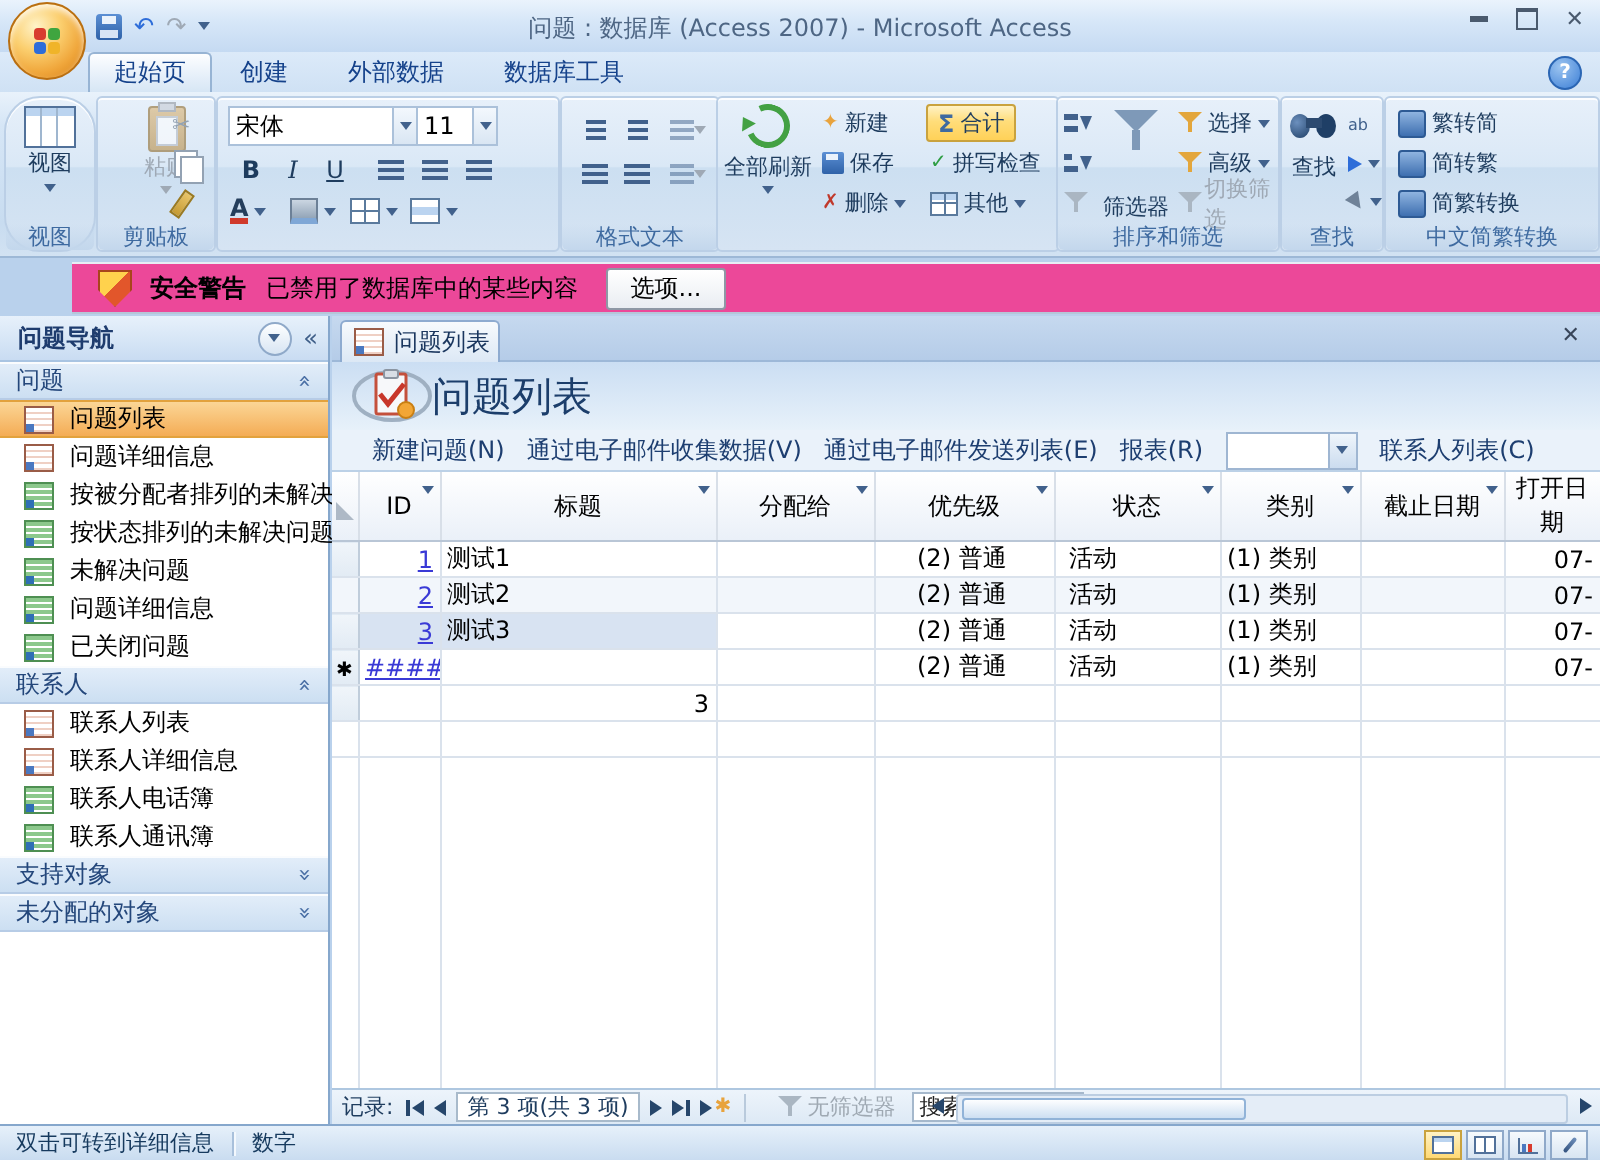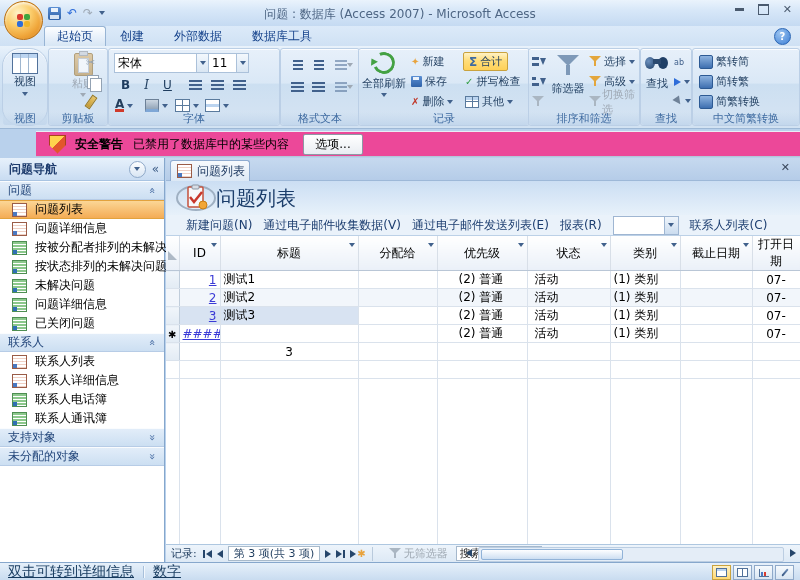--- a/index.html
+++ b/index.html
@@ -167,21 +167,21 @@
   #grid th .harr{position:absolute;right:3px;top:7px;}
   #grid td{height:17px;padding:0 3px;border-right:1px solid #DAE2EC;border-bottom:1px solid #DAE2EC;
     white-space:nowrap;overflow:hidden;background:#fff;}
   #grid td.sel{background:linear-gradient(#F0F5FA,#E2EBF4);border-right:1px solid #C0CDDB;text-align:center;padding:0;}
   #grid tr.alt td{background:#F2F6FB;}
   #grid td.selcell{background:#D8E3F2;}
   #grid td.idc{text-align:right;}
   .idlink{color:#3A3AD6;text-decoration:underline;}
   #grid td.p20{padding-left:21px;}
   #grid td.p6{padding-left:7px;}
-  #grid td.rt{text-align:center;}
+  #grid td.rt{text-align:right;}
   .corner-tri{width:0;height:0;border-bottom:9px solid #AEB9C6;border-right:9px solid transparent;margin:4px auto 0;}
   .newmark{color:#000;font-size:10px;}
 
   
   #recnav{position:absolute;left:166px;top:544px;width:634px;height:18px;
     background:linear-gradient(#EDF4FB,#DDE9F5);border-top:1px solid #AEC7E0;box-sizing:border-box;
     display:flex;align-items:center;font-size:11px;color:#1E3C5E;}
   .nav-arr{width:0;height:0;border-top:4px solid transparent;border-bottom:4px solid transparent;display:inline-block;}
   .nav-arr.left{border-right:6px solid #26466B;}
   .nav-arr.right{border-left:6px solid #26466B;}
@@ -192,21 +192,21 @@
   .vsep{width:1px;height:14px;background:#B9CADC;margin:0 6px;}
   #hscroll{position:absolute;right:4px;top:2px;width:330px;height:13px;}
   #hs-left{position:absolute;left:0;top:2px;}
   #hs-track{position:absolute;left:12px;right:12px;top:0;height:13px;background:#E4EDF7;border:1px solid #BCCEE2;border-radius:2px;}
   #hs-thumb{position:absolute;left:2px;top:1px;width:140px;height:9px;background:linear-gradient(#FDFEFF,#CDDFF2);border:1px solid #91B3D8;border-radius:2px;}
   #hs-right{position:absolute;right:0;top:2px;}
 
   
   #statusbar{position:absolute;left:0;top:562px;width:800px;height:18px;
     background:linear-gradient(#E6F0FA,#C9DCF0);border-top:1px solid #86A7CC;box-sizing:border-box;
-    display:flex;align-items:center;font-size:14px;color:#163A5E;text-decoration:underline;}
+    display:flex;align-items:center;font-size:11px;color:#163A5E;}
   #sb-left{margin-left:8px;}
   .sb-sep{width:1px;height:12px;background:#A8C0DB;box-shadow:1px 0 0 #F3F8FD;margin:0 9px;}
   #viewbtns{position:absolute;right:6px;top:2px;display:flex;gap:2px;}
   .vbtn{width:17px;height:13px;border:1px solid #8FA9C9;background:linear-gradient(#F6FAFD,#D8E5F2);
     display:flex;align-items:center;justify-content:center;}
   .vbtn.active{border:1px solid #C9A23E;background:linear-gradient(#FFF2C5,#FFD974);}
   .ic-ds{width:9px;height:7px;border:1px solid #51719A;background:linear-gradient(#BBD4F0 0 30%,#fff 30%);}
   .ic-pv{width:9px;height:7px;border:1px solid #51719A;background:
       linear-gradient(#51719A,#51719A) 50% 0/1px 100% no-repeat,#fff;}
   .ic-pc{width:9px;height:7px;border-left:1px solid #51719A;border-bottom:1px solid #51719A;position:relative;}
@@ -305,21 +305,20 @@
         <span class="tri"></span>
     </div>
     <div class="sbtn" style="left:66px;top:48px;">
       <span class="ic-grid"></span>
         <span class="tri"></span>
     </div>
     <div class="sbtn" style="left:96px;top:48px;">
       <span class="ic-alt"></span>
         <span class="tri"></span>
     </div>
-    <div class="glabel">字体</div>
   </div>
 
   <div class="rgroup" style="left:280px;width:78px;">
     <div class="fmt" style="position:absolute;left:6px;top:6px;">
         <span class="bars" style="width:10px"></span>
       </div>
     <div class="fmt" style="position:absolute;left:27px;top:6px;">
         <span class="bars" style="width:10px"></span>
       </div>
     <div class="fmt dis" style="position:absolute;left:50px;top:6px;width:24px;">
@@ -364,36 +363,35 @@
     </div>
     <div class="sbtn" style="left:106px;top:24px;">
       <span class="ic-check">✓</span>
       <span>拼写检查</span>
     </div>
     <div class="sbtn" style="left:106px;top:44px;">
       <span class="ic-table-s"></span>
       <span>其他</span>
       <span class="tri"></span>
     </div>
-    <div class="glabel">记录</div>
   </div>
 
   <div class="rgroup" style="left:528px;width:110px;">
     <div class="sbtn" style="left:3px;top:4px;">
         <span class="ic-sort"></span>
       </div>
     <div class="sbtn" style="left:3px;top:24px;">
         <span class="ic-sort desc"></span>
       </div>
     <div class="sbtn dis" style="left:3px;top:44px;">
         <span class="funnel-s gray"></span>
       </div>
     <div class="bigbtn" style="left:20px;top:6px;width:38px;">
       <div class="funnel"></div>
-      <div style="margin-top:4px;">筛选器</div>
+      <div style="margin-top:19px;">筛选器</div>
     </div>
     <div class="sbtn" style="left:60px;top:4px;">
       <span class="funnel-s"></span>
       <span>选择</span>
         <span class="tri"></span>
     </div>
     <div class="sbtn" style="left:60px;top:24px;">
       <span class="funnel-s"></span>
       <span>高级</span>
         <span class="tri"></span>

